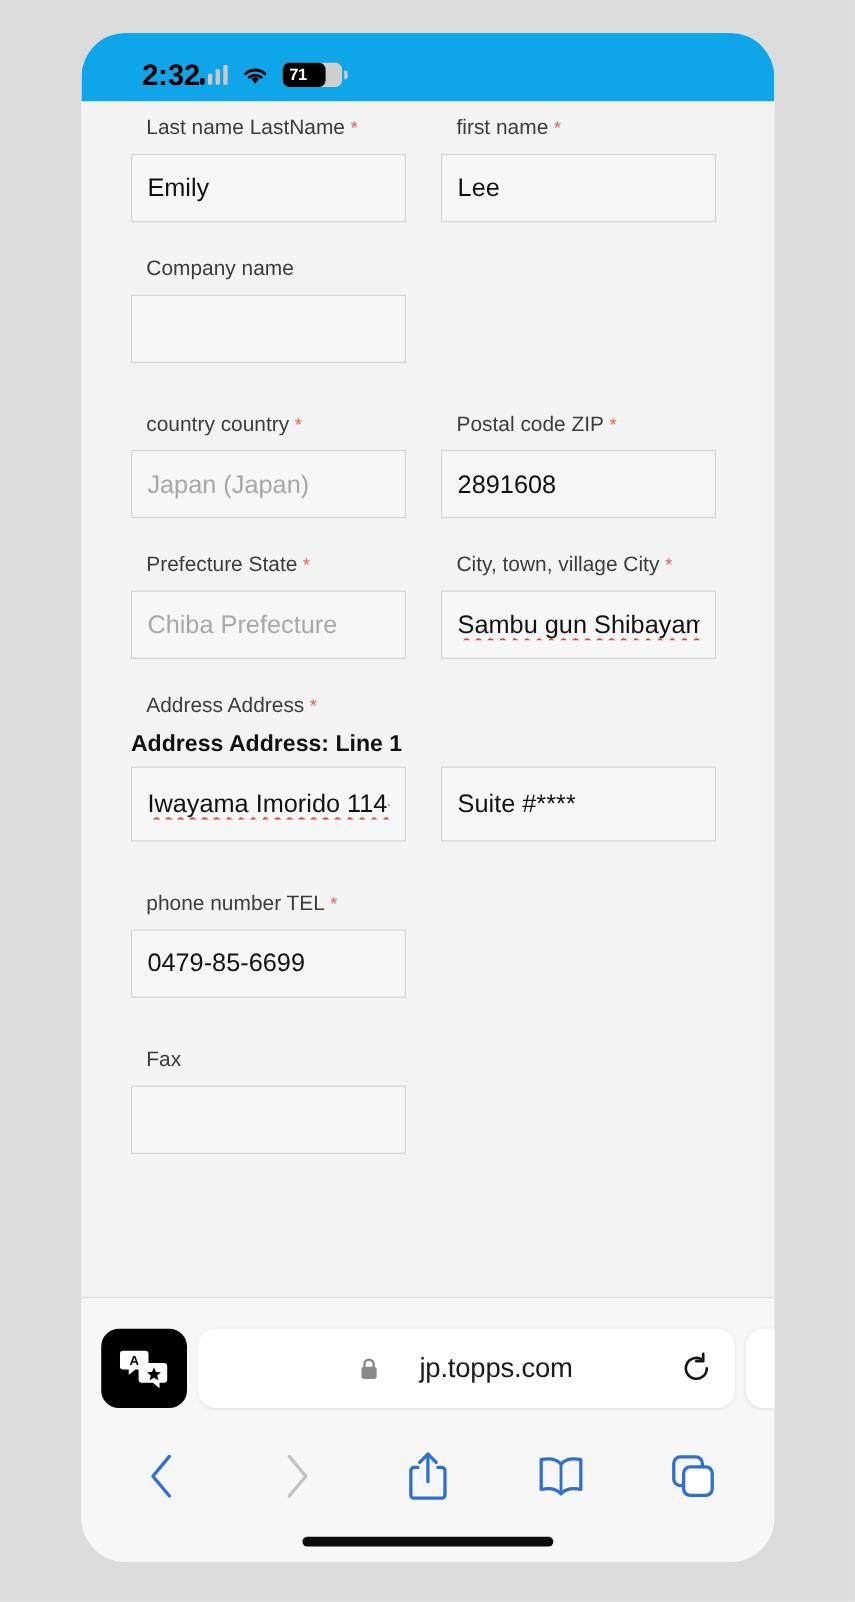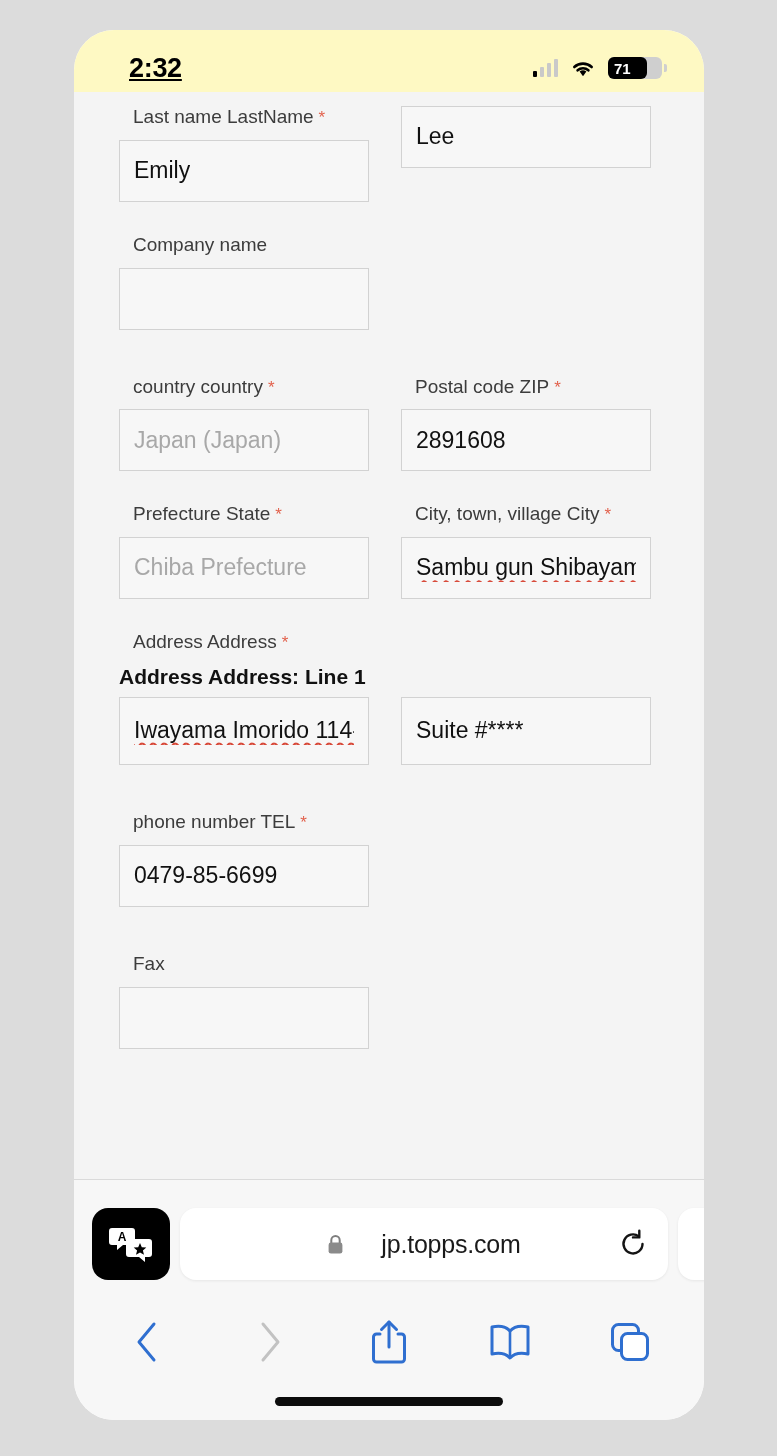--- a/index.html
+++ b/index.html
@@ -29,26 +29,25 @@
     display: flex;
     flex-direction: column;
   }
 
   
   .status-bar {
     height: 62px;
     flex: 0 0 62px;
     display: flex;
     align-items: center;
-    justify-content: space-between;
+    justify-content: flex-start;
     padding: 14px 42px 0 55px;
-    background: #fef9c3;
+    background: #0ea5e9;
     position: relative;
     z-index: 5;
-    text-decoration: underline;
   }
   .status-time {
     font-size: 27px;
     font-weight: bold;
     color: #000;
     letter-spacing: -0.3px;
   }
   .status-right {
     display: flex;
     align-items: center;
@@ -309,20 +308,21 @@
     <div class="form-rows">
 
       <div class="form-row">
         <div class="col">
           <div class="field-label"><span>Last name LastName</span><span class="req">*</span></div>
           <div class="input-box">
             <span class="input-val">Emily</span>
           </div>
         </div>
         <div class="col">
+          <div class="field-label"><span>first name</span><span class="req">*</span></div>
           <div class="input-box">
             <span class="input-val">Lee</span>
           </div>
         </div>
       </div>
 
       <div class="gap-sm"></div>
 
       <div class="form-row">
         <div class="col">

